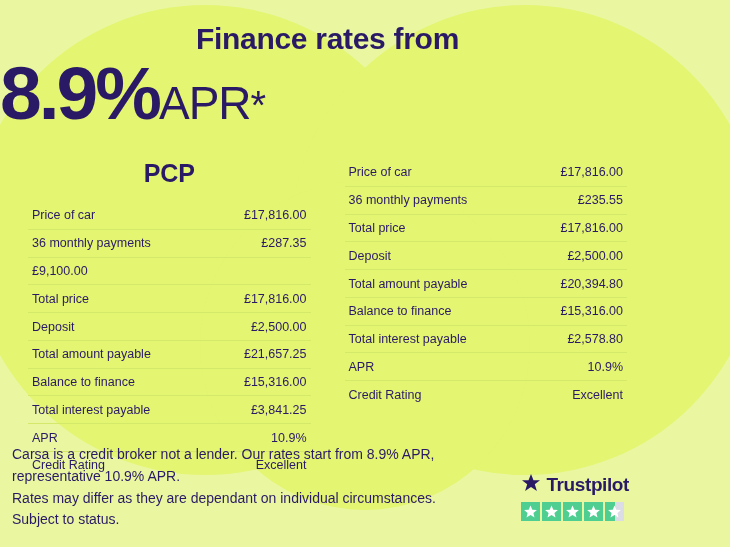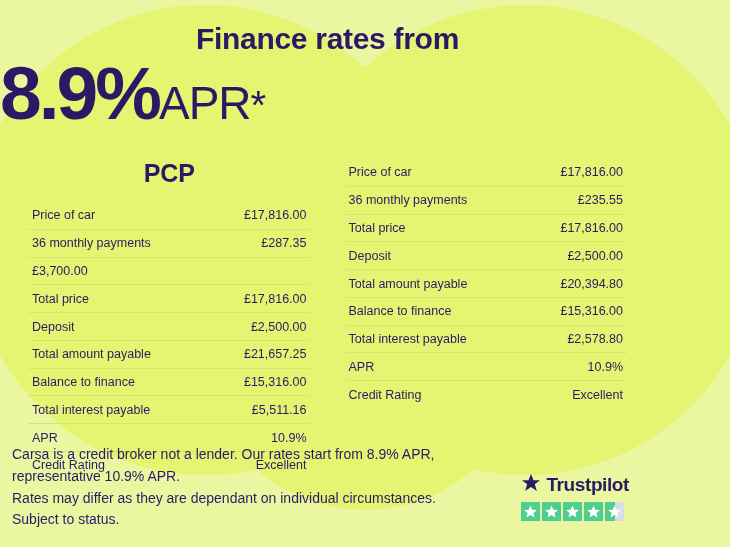--- a/index.html
+++ b/index.html
@@ -191,41 +191,41 @@
 
       <div class="row">
         <span class="label">Price of car</span>
         <span class="value">£17,816.00</span>
       </div>
       <div class="row bold">
         <span class="label">36 monthly payments</span>
         <span class="value">£287.35</span>
       </div>
       <div class="row">
-        <span class="value">£3,700.00</span>
+        <span class="value">£9,100.00</span>
       </div>
       <div class="row">
         <span class="label">Total price</span>
         <span class="value">£17,816.00</span>
       </div>
       <div class="row">
         <span class="label">Deposit</span>
         <span class="value">£2,500.00</span>
       </div>
       <div class="row">
         <span class="label">Total amount payable</span>
         <span class="value">£21,657.25</span>
       </div>
       <div class="row">
         <span class="label">Balance to finance</span>
         <span class="value">£15,316.00</span>
       </div>
       <div class="row">
         <span class="label">Total interest payable</span>
-        <span class="value">£5,511.16</span>
+        <span class="value">£3,841.25</span>
       </div>
       <div class="row">
         <span class="label">APR</span>
         <span class="value">10.9%</span>
       </div>
       <div class="row">
         <span class="label">Credit Rating</span>
         <span class="value">Excellent</span>
       </div>
     </div>

